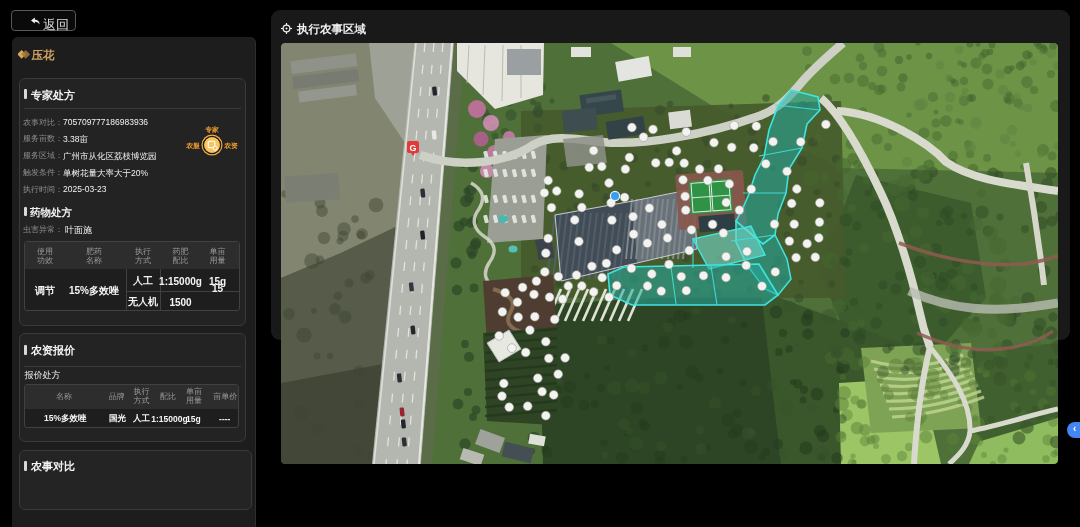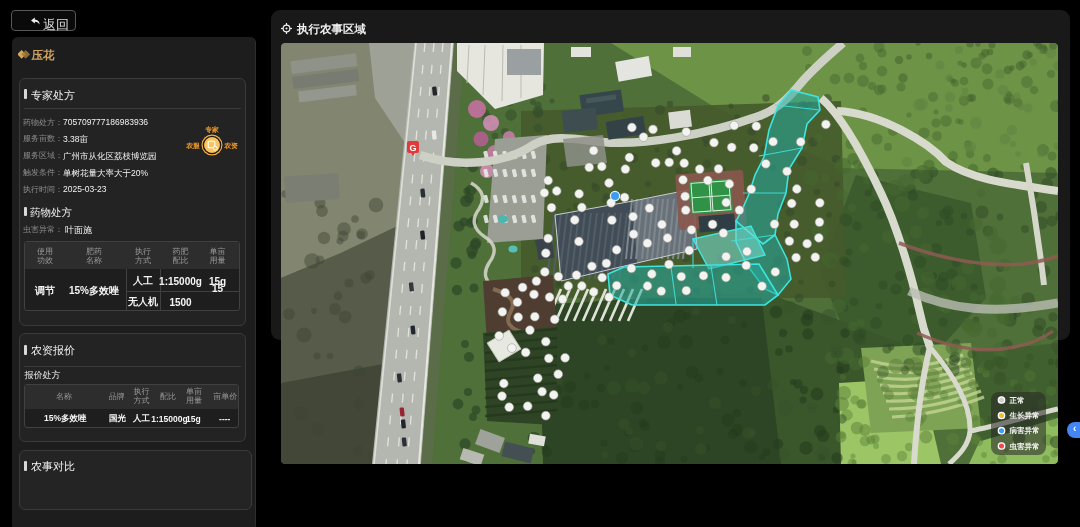--- a/index.html
+++ b/index.html
@@ -1,20 +1,20 @@
 <!DOCTYPE html>
 <html><head><meta charset="utf-8"><style>
 *{margin:0;padding:0;box-sizing:border-box}
 html,body{width:1080px;height:527px;background:#000;overflow:hidden;font-family:"Liberation Sans",sans-serif;position:relative}
 .abs{position:absolute}
 .lab{position:absolute;font-size:8px;color:#8d8d8d;line-height:10px;white-space:nowrap}
 .val{position:absolute;font-size:8.5px;font-weight:normal;color:#f1f1f1;line-height:11px;white-space:nowrap}
-.hd{position:absolute;font-size:11px;font-weight:normal;color:#f2f2f2;white-space:nowrap}
+.hd{position:absolute;font-size:11px;font-weight:bold;color:#f2f2f2;white-space:nowrap}
 .hd:before{content:"";position:absolute;left:-7px;top:1.5px;width:2.5px;height:10px;background:#d8d8d8;border-radius:1px}
-.sub{position:absolute;font-size:10.5px;font-weight:normal;color:#efefef;white-space:nowrap}
+.sub{position:absolute;font-size:10.5px;font-weight:bold;color:#efefef;white-space:nowrap}
 .sub:before{content:"";position:absolute;left:-6px;top:1.5px;width:2.5px;height:9px;background:#d8d8d8;border-radius:1px}
 .thc{position:absolute;transform:translate(-50%,-50%);font-size:8px;color:#9a9a9a;white-space:nowrap;text-align:left;line-height:9.3px}
 .tvc{position:absolute;transform:translate(-50%,-50%);font-size:10px;font-weight:bold;color:#f4f4f4;white-space:nowrap}
 .card{position:absolute;background:#232323;border:1px solid #3a3a3a;border-radius:6px}
 .divl{position:absolute;height:1px;background:#3a3a3a}
 </style></head>
 <body>
 
 <div class="abs" style="left:11px;top:10px;width:65px;height:21px;border:1px solid #585858;border-radius:4px;background:#0a0a0a">
 <svg width="11" height="11" viewBox="0 0 16 16" style="position:absolute;left:18px;top:5px">
@@ -30,21 +30,21 @@
       <rect x="4.6" y="2.2" width="6.2" height="6.2" transform="rotate(45 7.7 5.3)" fill="#a2783c" opacity="0.85"></rect>
     </svg>
 
   <div style="position:absolute;left:19.5px;top:10.5px;font-size:11.5px;font-weight:bold;color:#cfa25f">压花</div>
 
   <div class="card" style="left:7px;top:41px;width:227px;height:248px"></div>
 
   <div class="hd" style="left:19px;top:50.5px">专家处方</div>
   <div class="divl" style="left:12px;top:70.5px;width:217px"></div>
 
-  <div class="lab" style="left:11px;top:80.6px">药物处方：</div>
+  <div class="lab" style="left:11px;top:80.6px">农事对比：</div>
     <div class="val" style="left:51px;top:80.1px">705709777186983936</div>
     <div class="lab" style="left:11px;top:97.4px">服务亩数：</div>
     <div class="val" style="left:51px;top:96.9px">3.38亩</div>
     <div class="lab" style="left:11px;top:114.2px">服务区域：</div>
     <div class="val" style="left:51px;top:113.7px">广州市从化区荔枝博览园</div>
     <div class="lab" style="left:11px;top:131.0px">触发条件：</div>
     <div class="val" style="left:51px;top:130.5px">单树花量大率大于20%</div>
     <div class="lab" style="left:11px;top:147.8px">执行时间：</div>
     <div class="val" style="left:51px;top:147.3px">2025-03-23</div>
 
@@ -1165,32 +1165,16 @@
           <circle cx="312.6" cy="249.0" r="4.4" fill="#f3f3f1" stroke="#9a9a92" stroke-width="0.6"></circle>
           <circle cx="287.3" cy="243.0" r="4.4" fill="#f3f3f1" stroke="#9a9a92" stroke-width="0.6"></circle>
           <circle cx="328.1" cy="254.2" r="4.4" fill="#f3f3f1" stroke="#9a9a92" stroke-width="0.6"></circle>
           <circle cx="268.6" cy="254.2" r="4.4" fill="#f3f3f1" stroke="#9a9a92" stroke-width="0.6"></circle>
         </g>
 
 <circle cx="334" cy="153" r="4.6" fill="#3b9df2" stroke="#e8f2fd" stroke-width="1.2"></circle>
 </g>
 </svg>
 
-  <div style="position:absolute;left:720px;top:381.5px;width:55px;height:63px;background:rgba(38,38,38,0.55);border-radius:8px">
-    <svg width="55" height="63" viewBox="0 0 55 63" style="position:absolute;left:0;top:0">
-
-      <circle cx="10.5" cy="8" r="3.2" fill="#cfcfcf" stroke="#fff" stroke-width="1.3"></circle>
-      <text x="18.5" y="10.6" font-size="7.5" fill="#f2f2f2" font-weight="bold">正常</text>
-
-      <circle cx="10.5" cy="23.5" r="3.2" fill="#f2bd2f" stroke="#fff" stroke-width="1.3"></circle>
-      <text x="18.5" y="26.1" font-size="7.5" fill="#f2f2f2" font-weight="bold">生长异常</text>
-
-      <circle cx="10.5" cy="38.7" r="3.2" fill="#3b9df2" stroke="#fff" stroke-width="1.3"></circle>
-      <text x="18.5" y="41.3" font-size="7.5" fill="#f2f2f2" font-weight="bold">病害异常</text>
-
-      <circle cx="10.5" cy="54" r="3.2" fill="#ee4852" stroke="#fff" stroke-width="1.3"></circle>
-      <text x="18.5" y="56.6" font-size="7.5" fill="#f2f2f2" font-weight="bold">虫害异常</text>
-    </svg>
-  </div>
 </div>
 
 <div class="abs" style="left:1067px;top:421.5px;width:21px;height:16.5px;border-radius:9px 0 0 9px;background:#4486f2">
 <span style="position:absolute;left:6px;top:1px;color:#fff;font-size:10px;font-weight:bold">‹</span>
 </div>
 </body></html>

